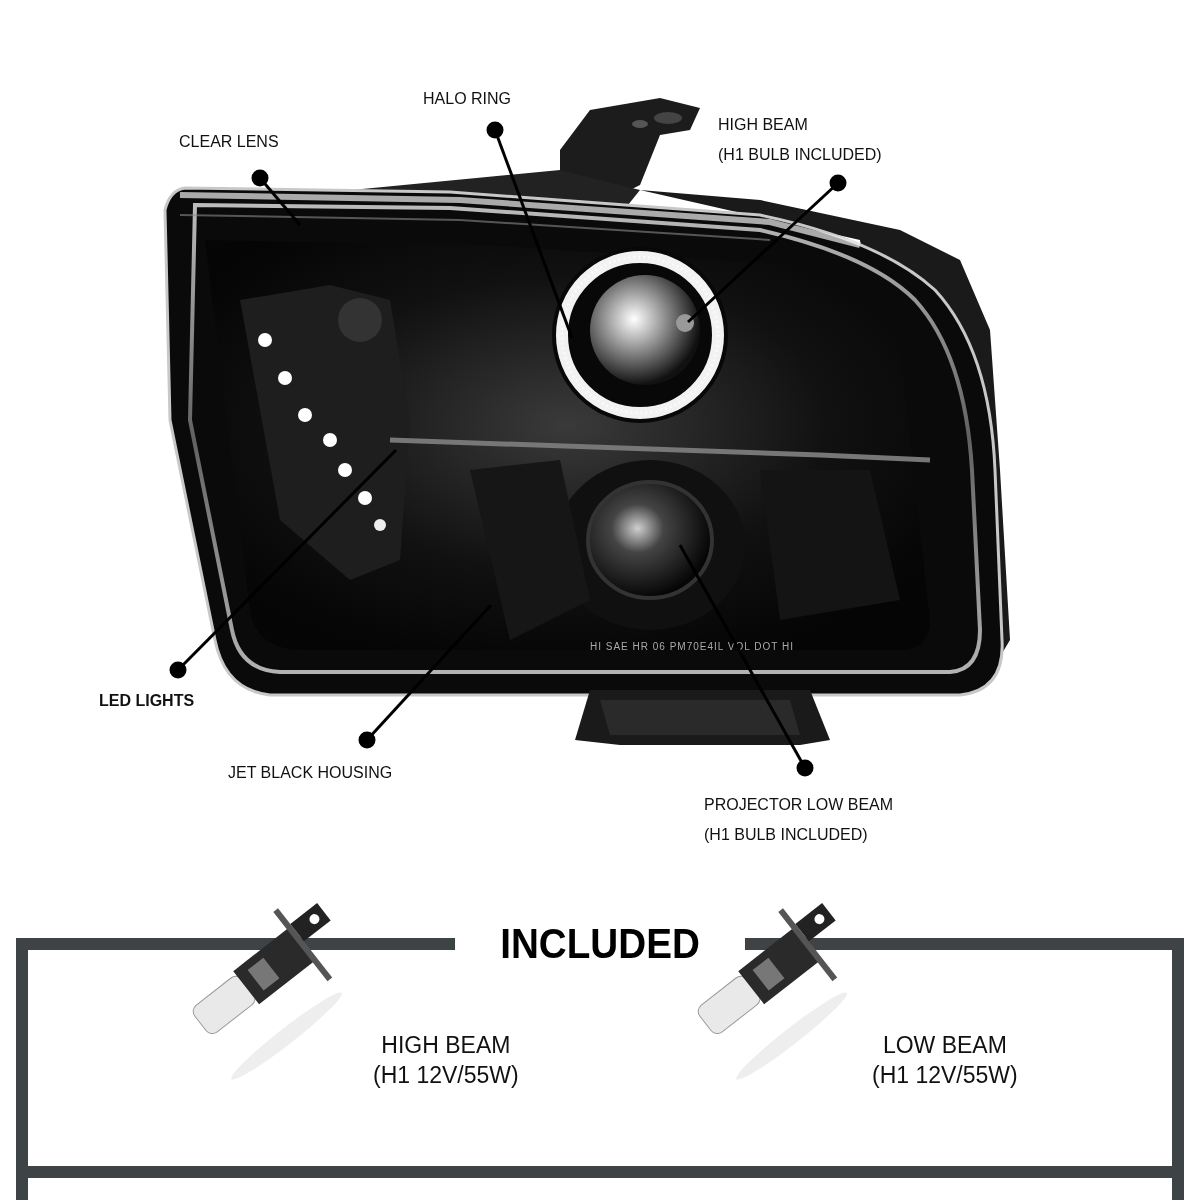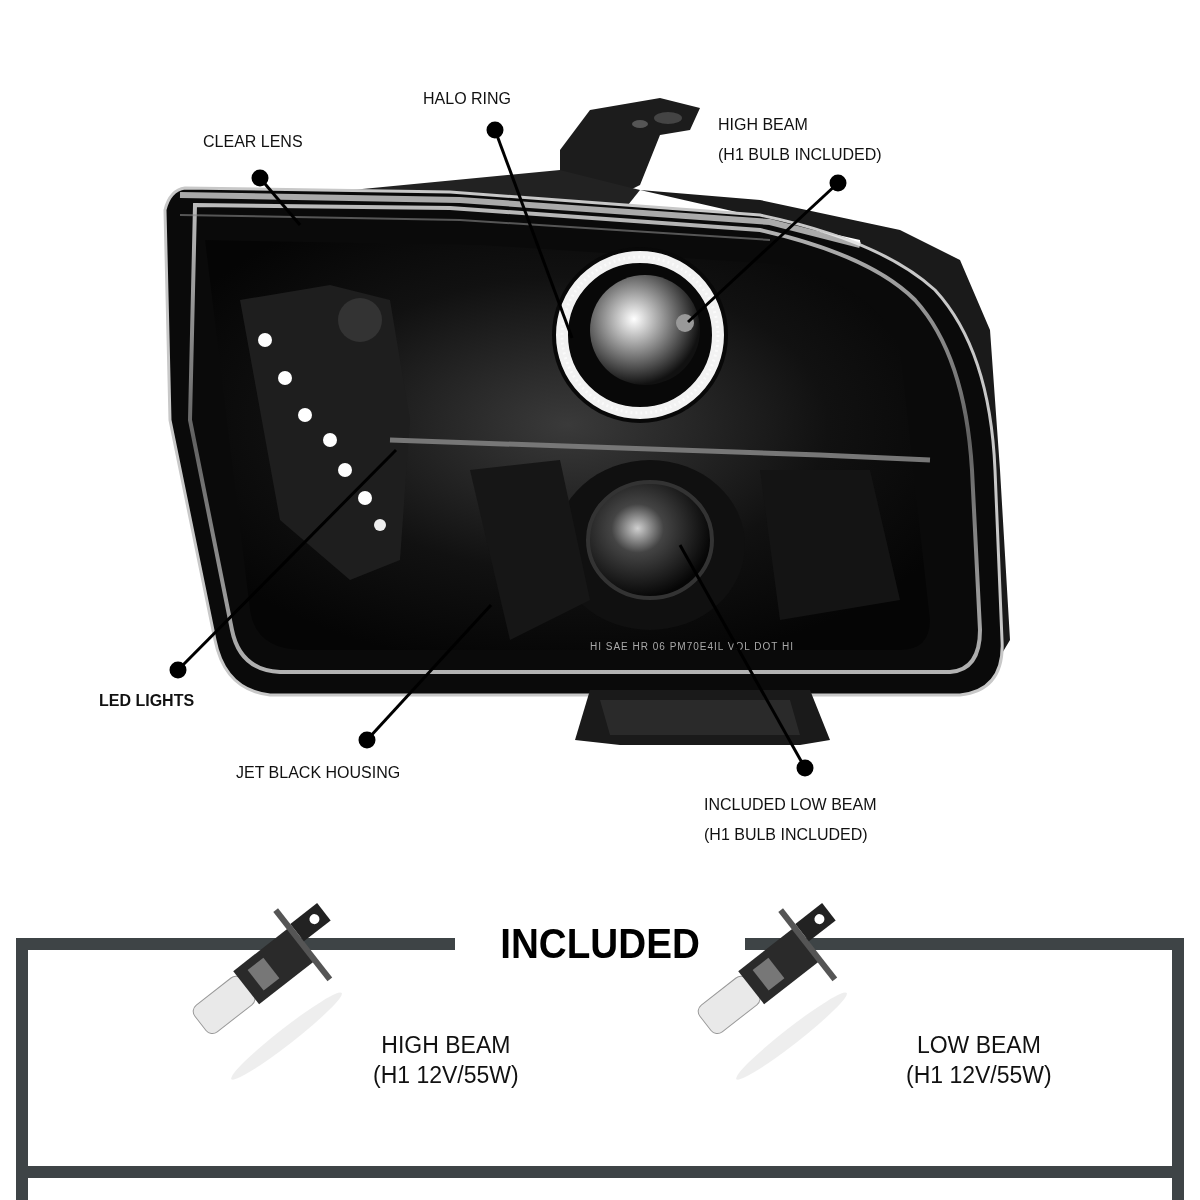--- a/index.html
+++ b/index.html
@@ -109,35 +109,35 @@
       <line x1="367" y1="740" x2="491" y2="605"></line>
         <circle cx="367" cy="740" r="7"></circle>
       <line x1="805" y1="768" x2="680" y2="545"></line>
         <circle cx="805" cy="768" r="7"></circle>
     </g>
   </svg>
 
   <div class="label" style="left:423px;top:84px;">
     <span>HALO RING</span>
   </div>
-  <div class="label" style="left:179px;top:127px;margin-left:24px;">
+  <div class="label" style="left:179px;top:127px;">
     <span>CLEAR LENS</span>
   </div>
   <div class="label" style="left:718px;top:110px;">
     <span>HIGH BEAM</span>
     <span>(H1 BULB INCLUDED)</span>
   </div>
   <div class="label" style="left:99px;top:686px;font-weight:bold;">
     <span>LED LIGHTS</span>
   </div>
-  <div class="label" style="left:236px;top:758px;">
+  <div class="label" style="left:228px;top:758px;">
     <span>JET BLACK HOUSING</span>
   </div>
   <div class="label" style="left:704px;top:790px;">
-    <span>INCLUDED LOW BEAM</span>
+    <span>PROJECTOR LOW BEAM</span>
     <span>(H1 BULB INCLUDED)</span>
   </div>
 
   <div class="box"></div>
   <div class="box-bottom"></div>
   <div class="title-gap"></div>
   <div class="included-title">INCLUDED</div>
 
   <svg class="art" width="1200" height="1200" viewBox="0 0 1200 1200" style="pointer-events:none;">
     <g>
@@ -161,18 +161,18 @@
         <rect x="132" y="-6" width="34" height="22" fill="#222"></rect>
         <circle cx="154" cy="5" r="5" fill="#fff"></circle>
       </g>
     </g>
   </svg>
 
   <div class="bulb-label" style="left:373px;top:1030px;">
     <span>HIGH BEAM</span>
     <span>(H1 12V/55W)</span>
   </div>
-  <div class="bulb-label" style="left:872px;top:1030px;margin-left:34px;">
+  <div class="bulb-label" style="left:872px;top:1030px;">
     <span>LOW BEAM</span>
     <span>(H1 12V/55W)</span>
   </div>
 
 </div>
 
 </body></html>

